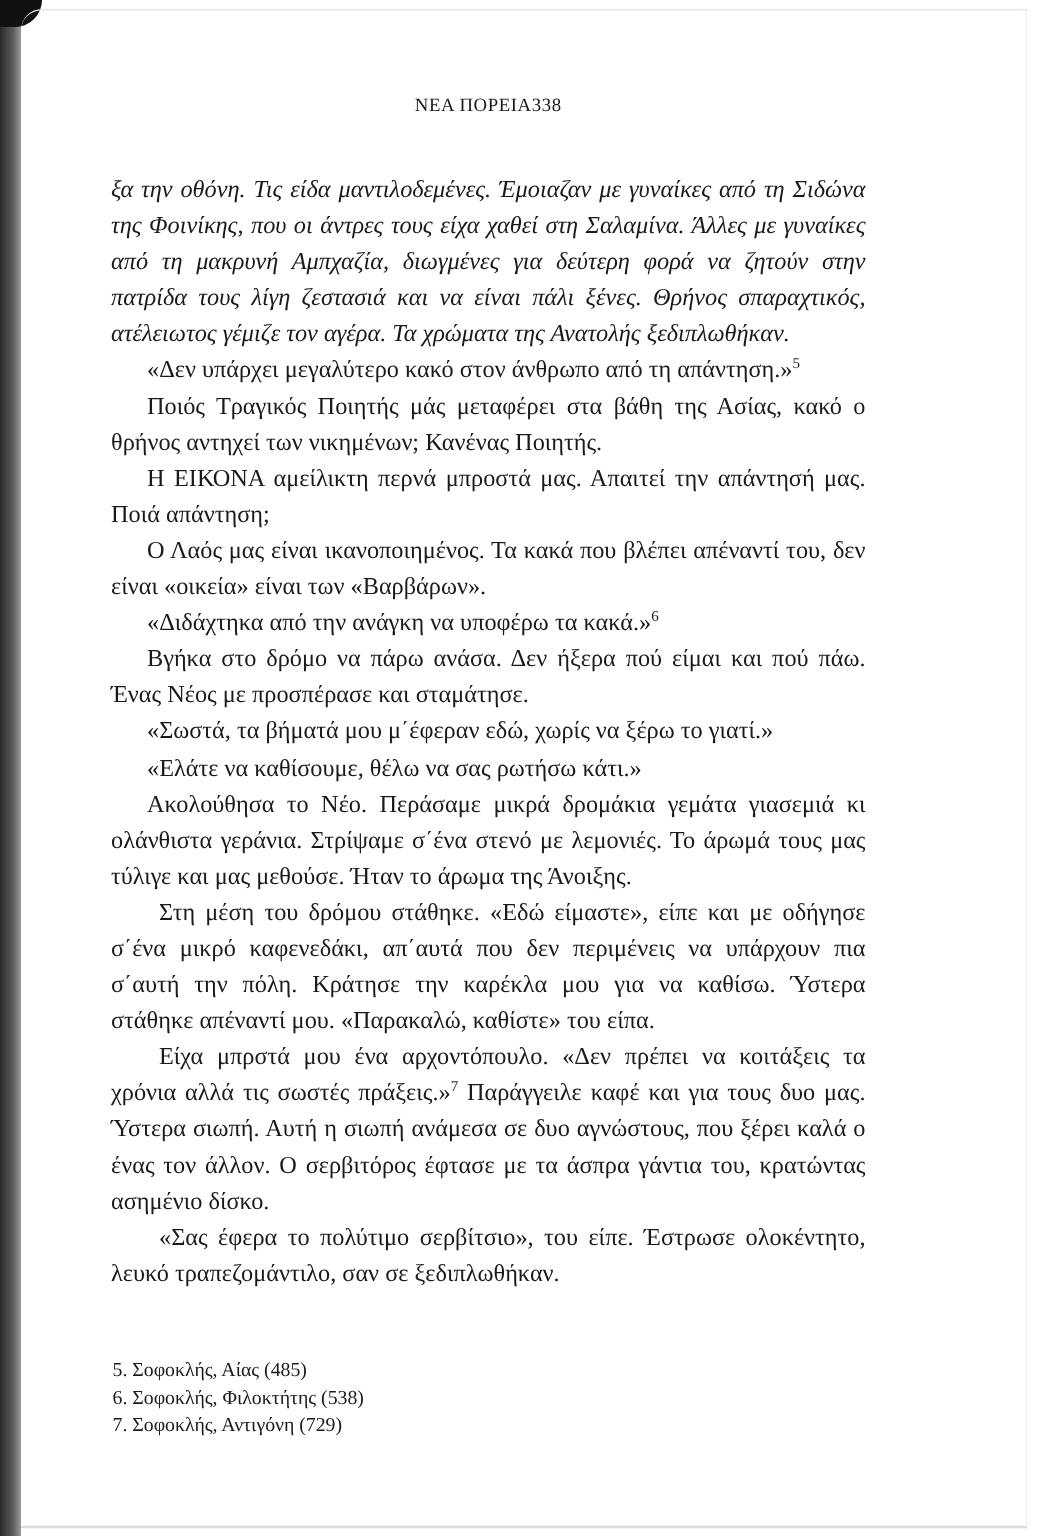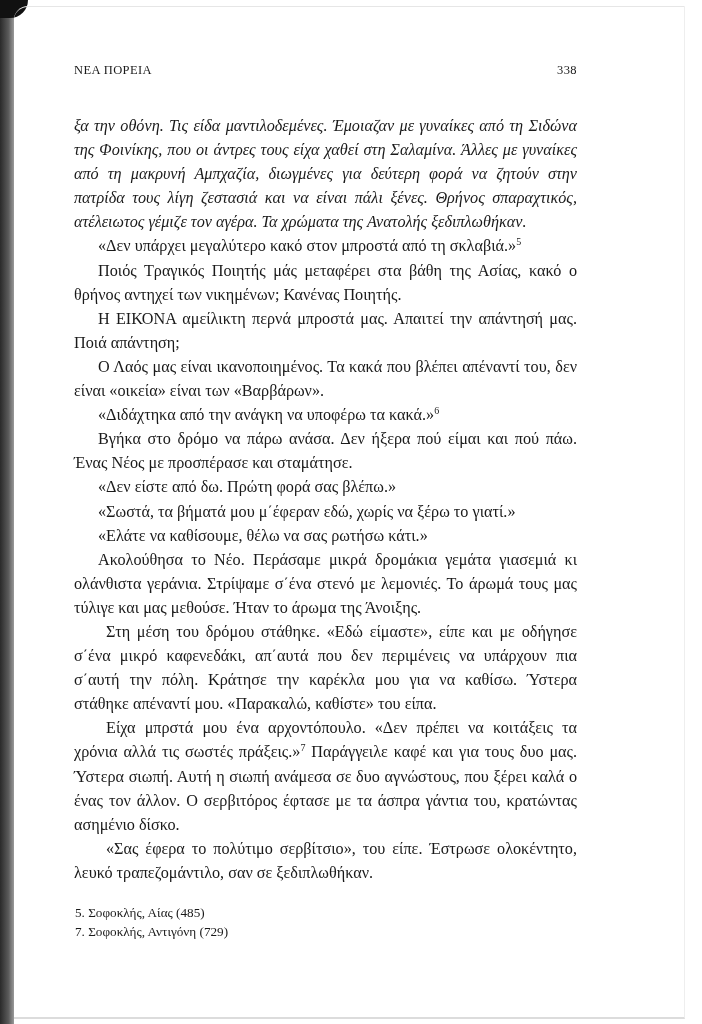--- a/index.html
+++ b/index.html
@@ -18,21 +18,21 @@
     background: #111; border-bottom-right-radius: 18px;
   }
   .page-edge {
     position: absolute; left: 14px; top: 6px; width: 670px; height: 1010px;
     border-top: 1px solid #e6e6e6; border-right: 1px solid #eeeeee; border-bottom: 2px solid #dcdcdc;
     border-top-left-radius: 14px;
   }
   .running-head {
     position: absolute; left: 74px; top: 63px; width: 503px;
     font-family: "Liberation Serif", serif; font-size: 12.5px; letter-spacing: 0.4px;
-    display: flex; justify-content: space-between;
+    display: flex; justify-content: center;
   }
   .body-text {
     position: absolute; left: 74px; top: 114px; width: 503px;
     font-family: "Liberation Serif", serif;
     font-size: 16.2px; line-height: 24.1px;
     text-align: justify; text-align-last: left;
   }
   .body-text p { margin: 0; text-indent: 24px; }
   .body-text p.noindent { text-indent: 0; font-style: italic; }
   .body-text p.quote { text-indent: 24px; }
@@ -50,31 +50,31 @@
 <div class="corner"></div>
 <div class="page-edge"></div>
 
 <div class="running-head">
   <span>ΝΕΑ ΠΟΡΕΙΑ</span>
   <span>338</span>
 </div>
 
 <div class="body-text">
   <p class="noindent"><span>ξα την οθόνη. Τις είδα μαντιλοδεμένες. Έμοιαζαν με γυναίκες από τη Σιδώνα της Φοινίκης, που οι άντρες τους είχα χαθεί στη Σαλαμίνα. Άλλες με γυναίκες από τη μακρυνή Αμπχαζία, διωγμένες για δεύτερη φορά να ζητούν στην πατρίδα τους λίγη ζεστασιά και να είναι πάλι ξένες. Θρήνος σπαραχτικός, ατέλειωτος γέμιζε τον αγέρα. Τα χρώματα της Ανατολής ξεδιπλωθήκαν.</span></p>
-  <p class="quote"><span>«Δεν υπάρχει μεγαλύτερο κακό στον μπροστά από τη σκλαβιά.»</span><sup>5</sup></p>
+  <p class="quote"><span>«Δεν υπάρχει μεγαλύτερο κακό στον άνθρωπο από τη απάντηση.»</span><sup>5</sup></p>
   <p><span>Ποιός Τραγικός Ποιητής μάς μεταφέρει στα βάθη της Ασίας, κακό ο θρήνος αντηχεί των νικημένων; Κανένας Ποιητής.</span></p>
   <p><span>Η ΕΙΚΟΝΑ αμείλικτη περνά μπροστά μας. Απαιτεί την απάντησή μας. Ποιά απάντηση;</span></p>
   <p><span>Ο Λαός μας είναι ικανοποιημένος. Τα κακά που βλέπει απέναντί του, δεν είναι «οικεία» είναι των «Βαρβάρων».</span></p>
   <p class="quote"><span>«Διδάχτηκα από την ανάγκη να υποφέρω τα κακά.»</span><sup>6</sup></p>
   <p><span>Βγήκα στο δρόμο να πάρω ανάσα. Δεν ήξερα πού είμαι και πού πάω. Ένας Νέος με προσπέρασε και σταμάτησε.</span></p>
-  <p class="quote"><span>«Δεν είστε από δω. Πρώτη φορά σας βλέπω.»</span></p>
   <p class="quote"><span>«Σωστά, τα βήματά μου μ΄έφεραν εδώ, χωρίς να ξέρω το γιατί.»</span></p>
   <p class="quote"><span>«Ελάτε να καθίσουμε, θέλω να σας ρωτήσω κάτι.»</span></p>
   <p><span>Ακολούθησα το Νέο. Περάσαμε μικρά δρομάκια γεμάτα γιασεμιά κι ολάνθιστα γεράνια. Στρίψαμε σ΄ένα στενό με λεμονιές. Το άρωμά τους μας τύλιγε και μας μεθούσε. Ήταν το άρωμα της Άνοιξης.</span></p>
   <p style="text-indent:32px"><span>Στη μέση του δρόμου στάθηκε. «Εδώ είμαστε», είπε και με οδήγησε σ΄ένα μικρό καφενεδάκι, απ΄αυτά που δεν περιμένεις να υπάρχουν πια σ΄αυτή την πόλη. Κράτησε την καρέκλα μου για να καθίσω. Ύστερα στάθηκε απέναντί μου. «Παρακαλώ, καθίστε» του είπα.</span></p>
   <p style="text-indent:32px"><span>Είχα μπρστά μου ένα αρχοντόπουλο. «Δεν πρέπει να κοιτάξεις τα χρόνια αλλά τις σωστές πράξεις.»</span><sup>7</sup><span> Παράγγειλε καφέ και για τους δυο μας. Ύστερα σιωπή. Αυτή η σιωπή ανάμεσα σε δυο αγνώστους, που ξέρει καλά ο ένας τον άλλον. Ο σερβιτόρος έφτασε με τα άσπρα γάντια του, κρατώντας ασημένιο δίσκο.</span></p>
   <p style="text-indent:32px"><span>«Σας έφερα το πολύτιμο σερβίτσιο», του είπε. Έστρωσε ολοκέντητο, λευκό τραπεζομάντιλο, σαν σε ξεδιπλωθήκαν.</span></p>
 </div>
 
 <div class="footnotes">
   <span class="footnote">5. Σοφοκλής, Αίας (485)</span>
+  <span class="footnote">6. Σοφοκλής, Φιλοκτήτης (538)</span>
   <span class="footnote">7. Σοφοκλής, Αντιγόνη (729)</span>
 </div>
 
 </body></html>

